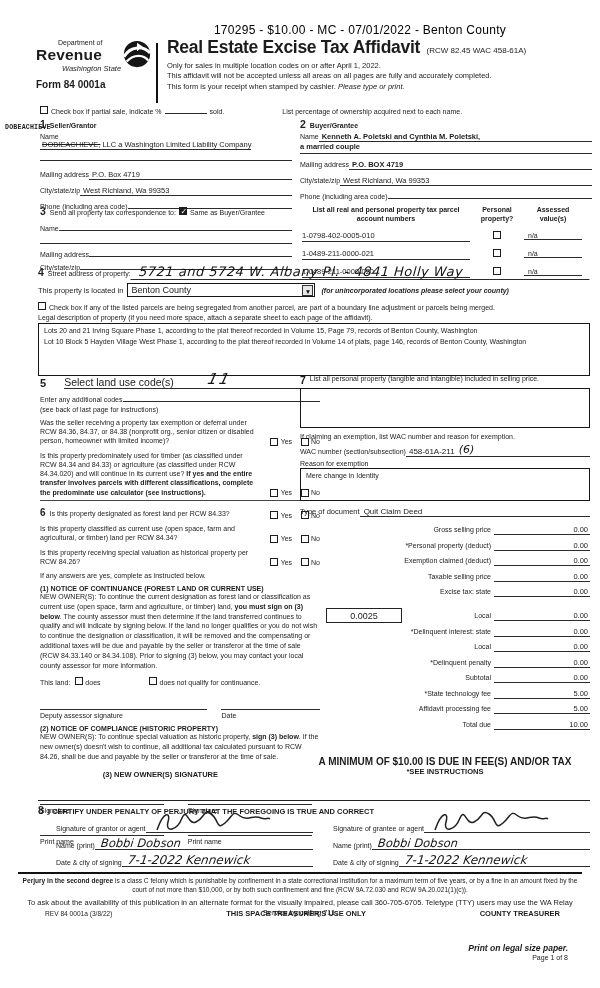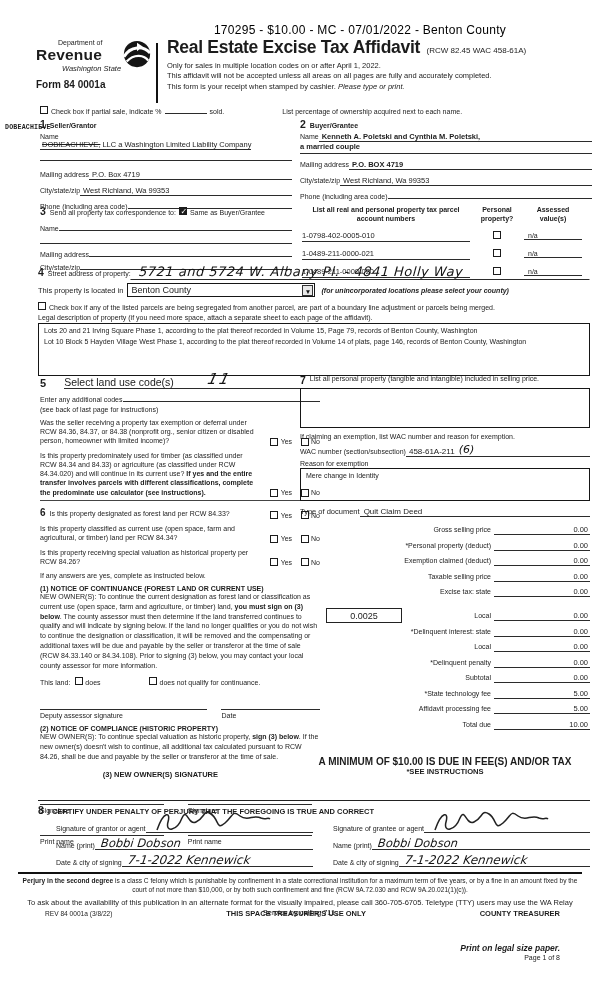--- a/index.html
+++ b/index.html
@@ -485,18 +485,18 @@
     <div class="f65" style="line-height:1.35;"><span class="b">Perjury in the second degree</span><span> is a class C felony which is punishable by confinement in a state correctional institution for a maximum term of five years, or by a fine in an amount fixed by the court of not more than $10,000, or by both such confinement and fine (RCW 9A.72.030 and RCW 9A.20.021(1)(c)).</span></div>
     <div class="f75" style="line-height:1.3; margin-top:3px;">To ask about the availability of this publication in an alternate format for the visually impaired, please call 360-705-6705. Teletype (TTY) users may use the WA Relay Service by calling 711.</div>
   </div>
 
   <div class="abs" style="top:909px; left:45px; width:515px; display:flex; align-items:baseline;">
     <span class="f65">REV 84 0001a (3/8/22)</span>
     <span class="b f75" style="margin:0 auto;">THIS SPACE TREASURER'S USE ONLY</span>
     <span class="b f75">COUNTY TREASURER</span>
   </div>
 
-  <div class="abs" style="top:943px; right:40px; text-align:right;margin-left:29px;">
+  <div class="abs" style="top:943px; right:32px; text-align:right;margin-left:29px;">
     <div class="b i" style="font-size:8.5px;">Print on legal size paper.</div>
     <div class="f7" style="margin-top:1px;">Page 1 of 8</div>
   </div>
 
 </div>
 
 </body></html>

